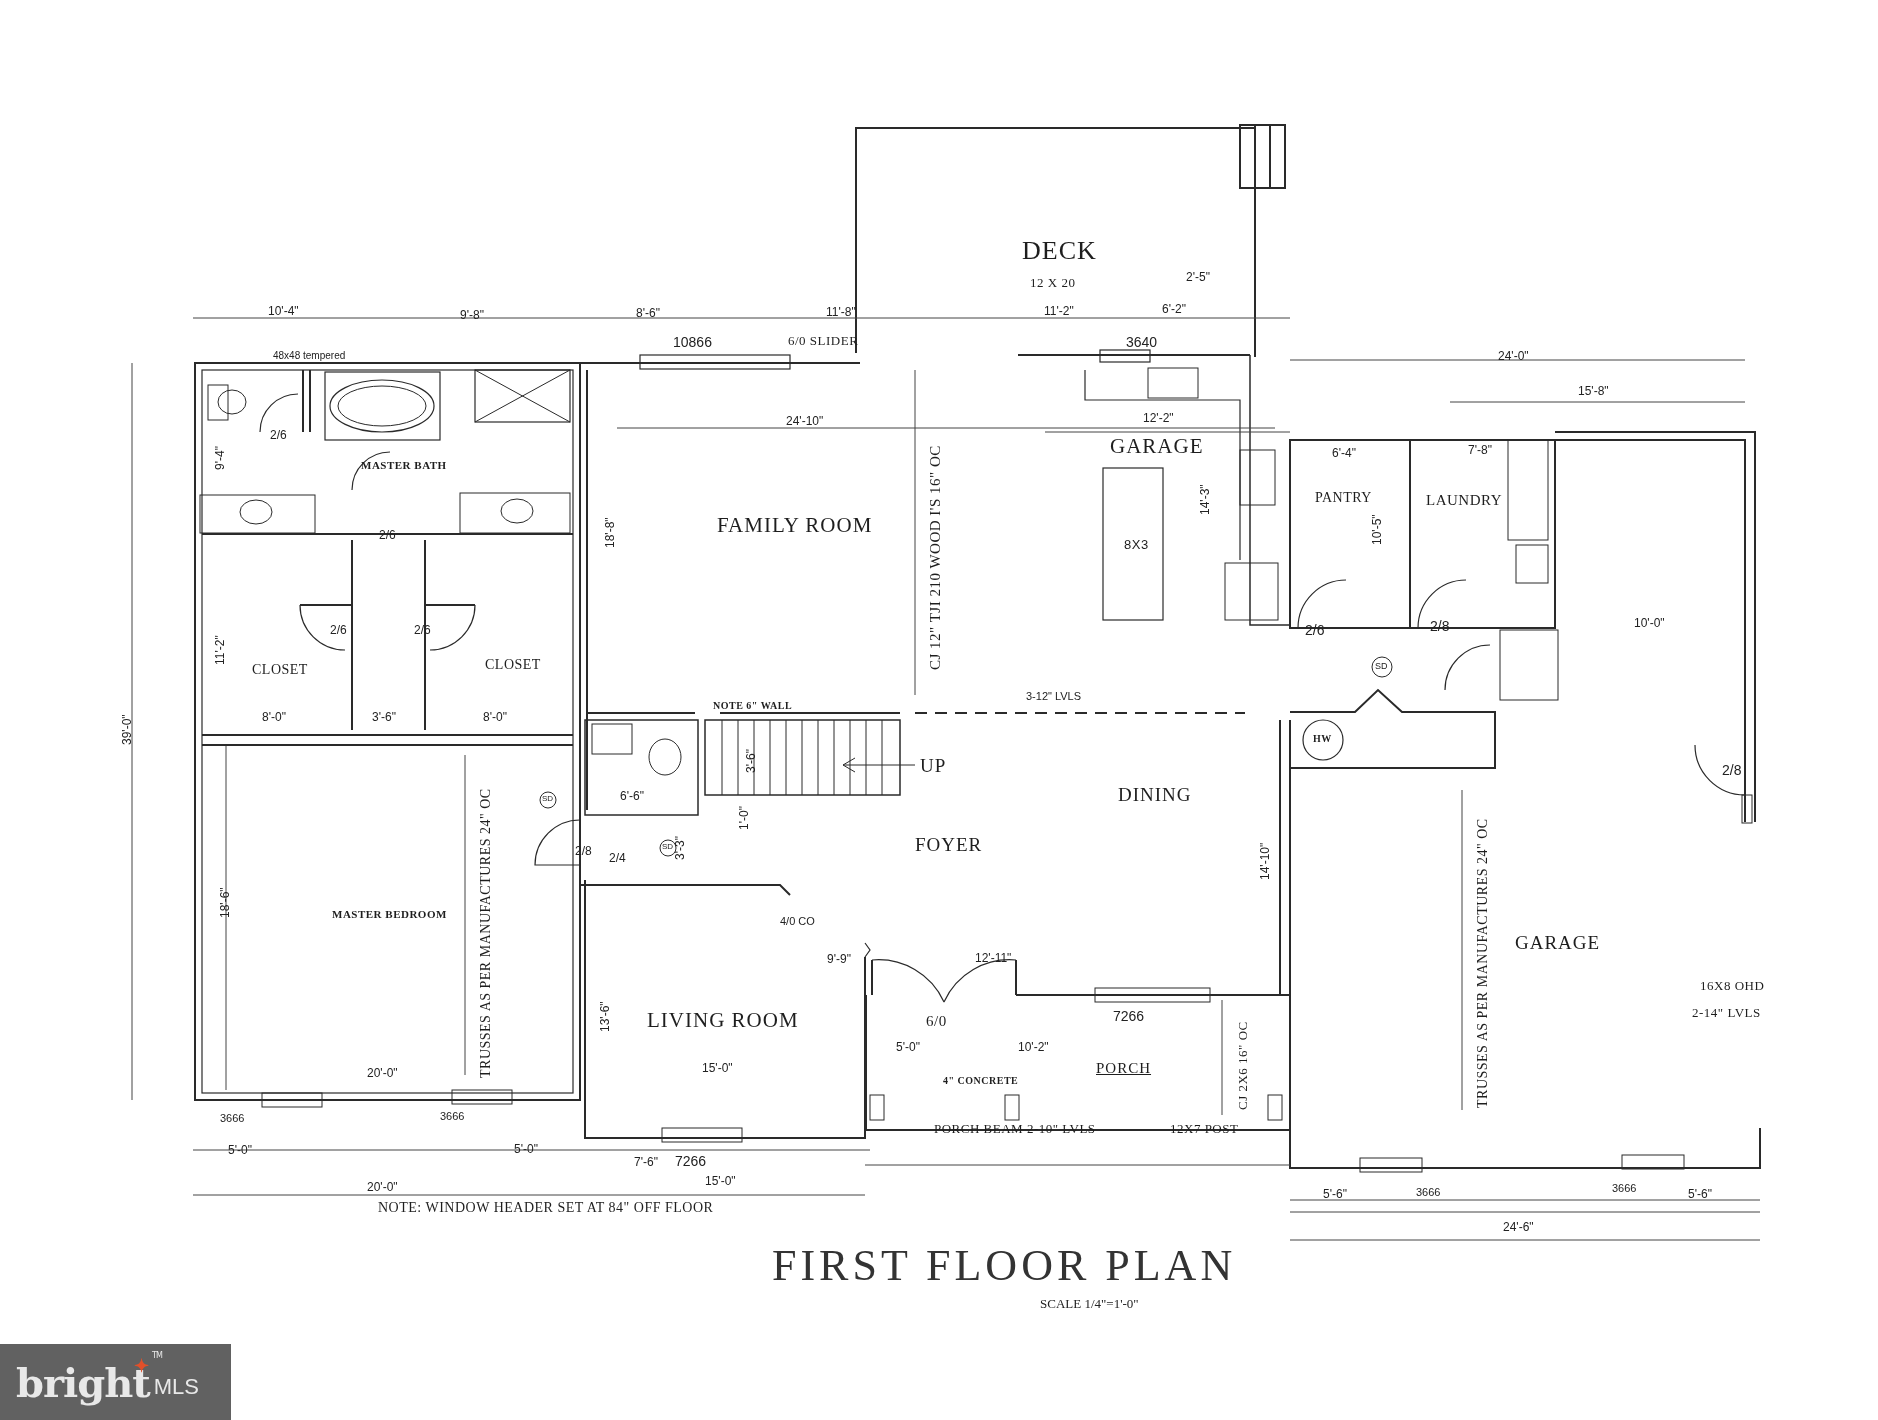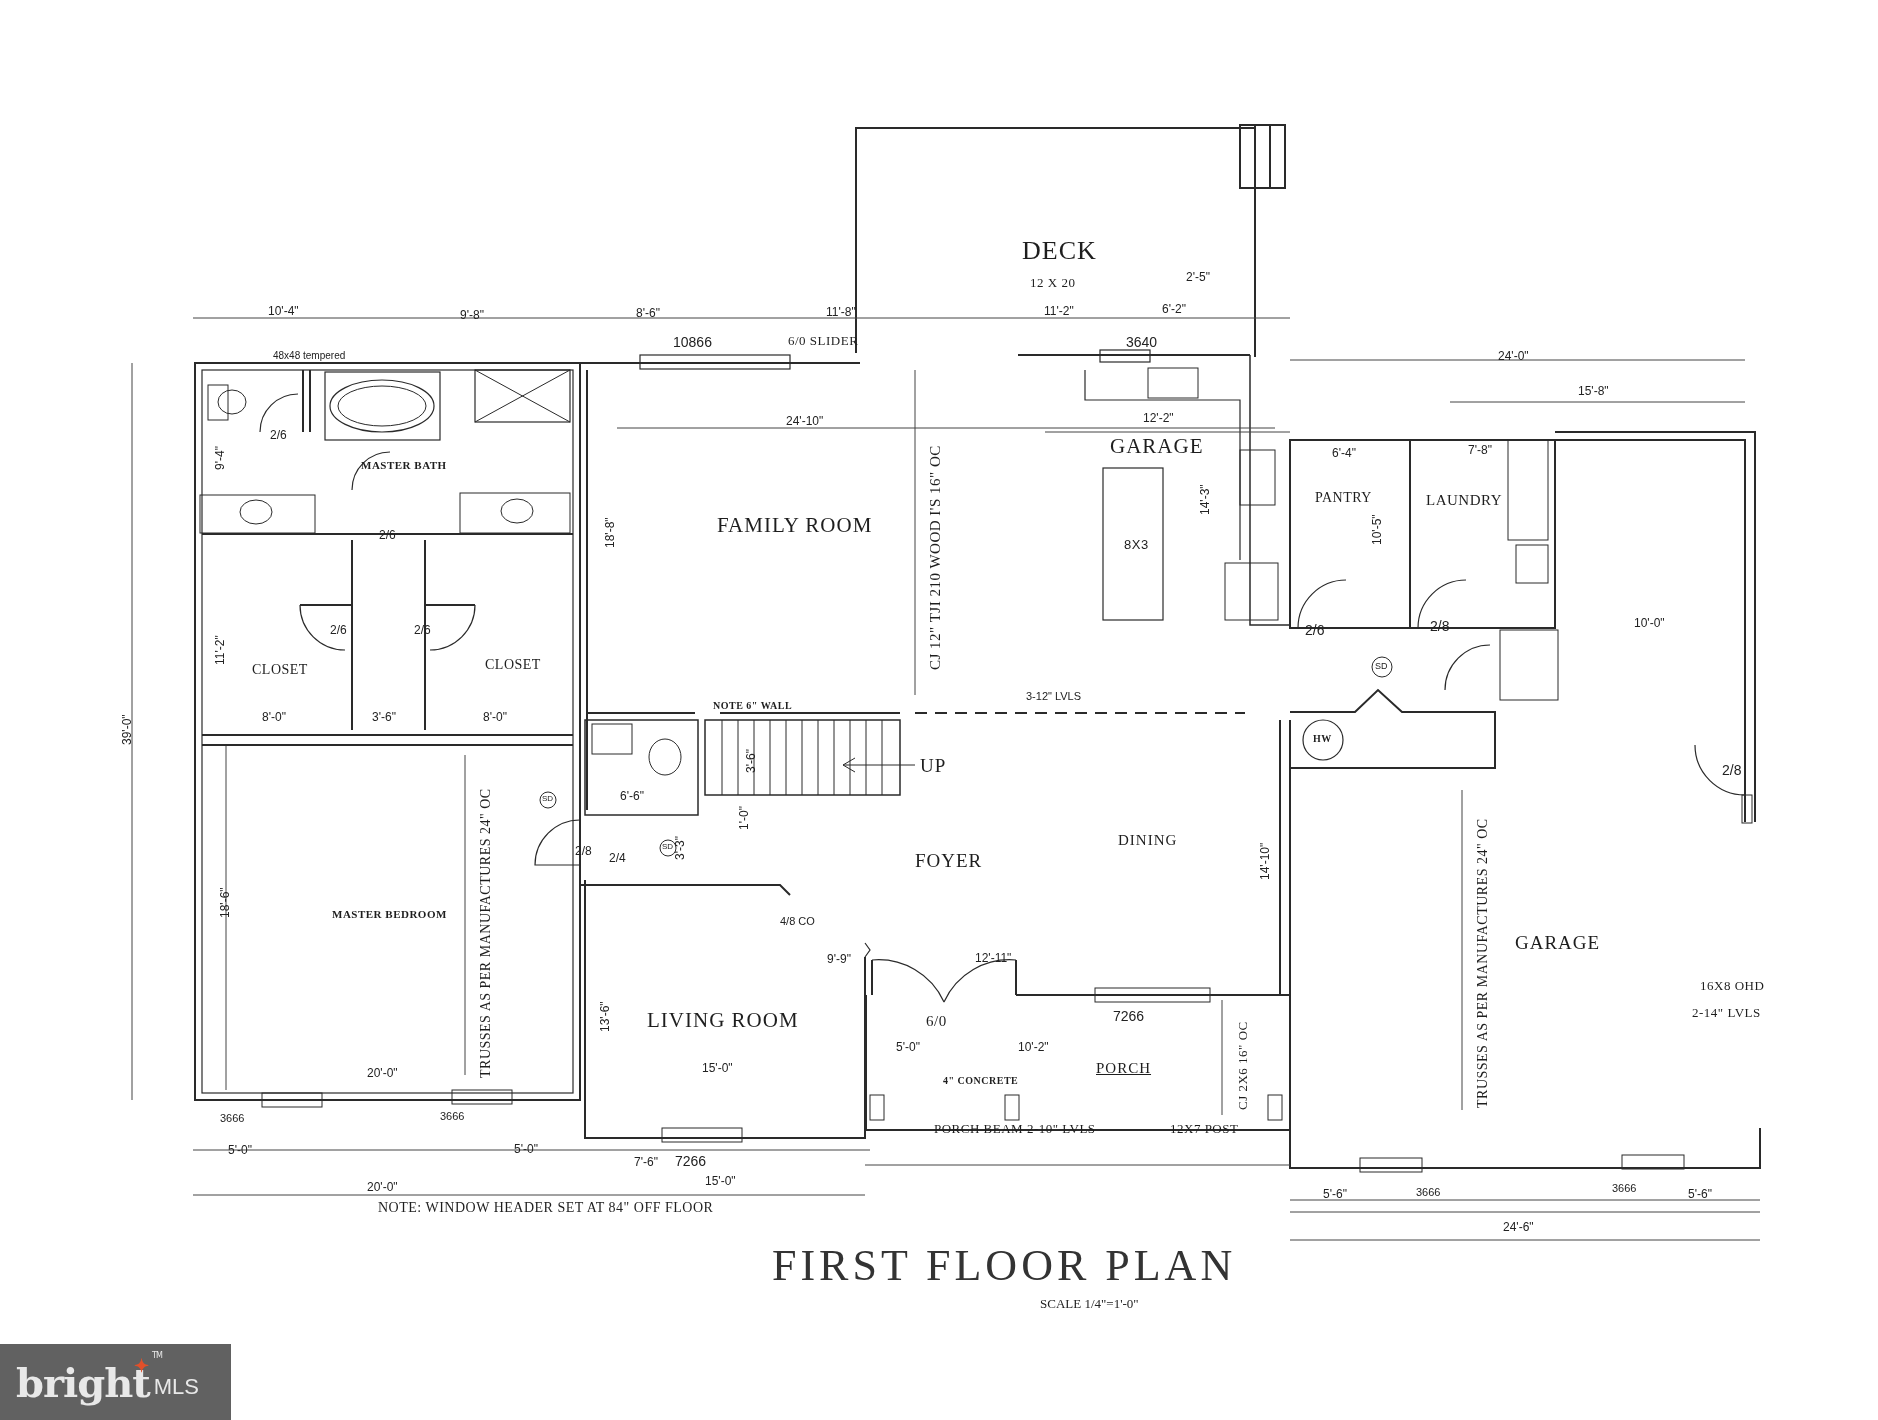--- a/index.html
+++ b/index.html
@@ -167,39 +167,39 @@
 <div class="lbl note" style="left:1030px;top:275px;">12 X 20</div>
 <div class="lbl room" style="left:717px;top:513px;">FAMILY ROOM</div>
 <div class="lbl room" style="left:1110px;top:434px;">GARAGE</div>
 <div class="lbl note" style="left:1124px;top:537px;font-family:'Liberation Sans',sans-serif;">8X3</div>
 <div class="lbl room-sm" style="left:1315px;top:490px;font-size:14px;font-weight:normal;">PANTRY</div>
 <div class="lbl room-sm" style="left:1426px;top:492px;font-size:15px;font-weight:normal;font-family:Liberation Serif, serif;">LAUNDRY</div>
 <div class="lbl room-sm" style="left:361px;top:459px;font-size:11px;">MASTER BATH</div>
 <div class="lbl room-sm" style="left:252px;top:662px;font-size:14px;font-weight:normal;">CLOSET</div>
 <div class="lbl room-sm" style="left:485px;top:657px;font-size:14px;font-weight:normal;">CLOSET</div>
 <div class="lbl room-sm" style="left:332px;top:908px;font-size:11px;">MASTER BEDROOM</div>
-<div class="lbl room" style="left:915px;top:834px;font-size:19px;margin-top:16px;">FOYER</div>
-<div class="lbl room" style="left:1118px;top:832px;font-size:15px;">DINING</div>
+<div class="lbl room" style="left:915px;top:834px;font-size:19px;">FOYER</div>
+<div class="lbl room" style="left:1118px;top:784px;font-size:19px;">DINING</div>
 <div class="lbl room" style="left:647px;top:1008px;">LIVING ROOM</div>
 <div class="lbl room" style="left:1096px;top:1060px;font-size:15px;text-decoration:underline;">PORCH</div>
 <div class="lbl room" style="left:1515px;top:932px;font-size:19px;">GARAGE</div>
 <div class="lbl note" style="left:1313px;top:733px;font-size:10px;font-weight:bold;">HW</div>
 <div class="lbl room" style="left:920px;top:755px;font-size:19px;">UP</div>
 
 <div class="dim" style="left:273px;top:350px;font-size:10px;">48x48 tempered</div>
 <div class="lbl note" style="left:788px;top:333px;">6/0 SLIDER</div>
 <div class="dim" style="left:673px;top:334px;font-size:14px;">10866</div>
 <div class="dim" style="left:1126px;top:334px;font-size:14px;">3640</div>
 <div class="lbl note" style="left:713px;top:700px;font-size:10px;font-weight:bold;">NOTE 6" WALL</div>
 <div class="dim" style="left:1026px;top:690px;font-size:11px;">3-12" LVLS</div>
 <div class="lbl note vert" style="left:927px;top:670px;font-size:15px;">CJ 12" TJI 210 WOOD I'S 16" OC</div>
 <div class="lbl note vert" style="left:478px;top:1078px;font-size:14px;">TRUSSES AS PER MANUFACTURES 24" OC</div>
 <div class="lbl note vert" style="left:1475px;top:1108px;font-size:14px;">TRUSSES AS PER MANUFACTURES 24" OC</div>
 <div class="lbl note vert" style="left:1235px;top:1110px;font-size:13px;">CJ 2X6 16" OC</div>
-<div class="dim" style="left:780px;top:915px;font-size:11px;">4/8 CO</div>
+<div class="dim" style="left:780px;top:915px;font-size:11px;">4/0 CO</div>
 <div class="lbl note" style="left:926px;top:1013px;font-size:15px;">6/0</div>
 <div class="dim" style="left:1113px;top:1008px;font-size:14px;">7266</div>
 <div class="dim" style="left:675px;top:1153px;font-size:14px;">7266</div>
 <div class="lbl note" style="left:943px;top:1075px;font-size:10px;font-weight:bold;">4" CONCRETE</div>
 <div class="lbl note" style="left:934px;top:1121px;">PORCH BEAM 2-10" LVLS</div>
 <div class="lbl note" style="left:1170px;top:1121px;">12X7 POST</div>
 <div class="lbl note" style="left:1700px;top:978px;">16X8 OHD</div>
 <div class="lbl note" style="left:1692px;top:1005px;">2-14" LVLS</div>
 <div class="dim" style="left:220px;top:1112px;font-size:11px;">3666</div>
 <div class="dim" style="left:440px;top:1110px;font-size:11px;">3666</div>

